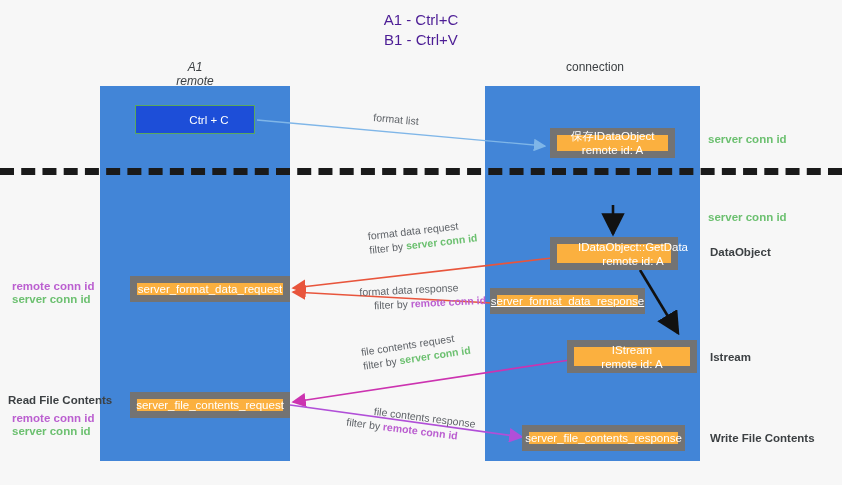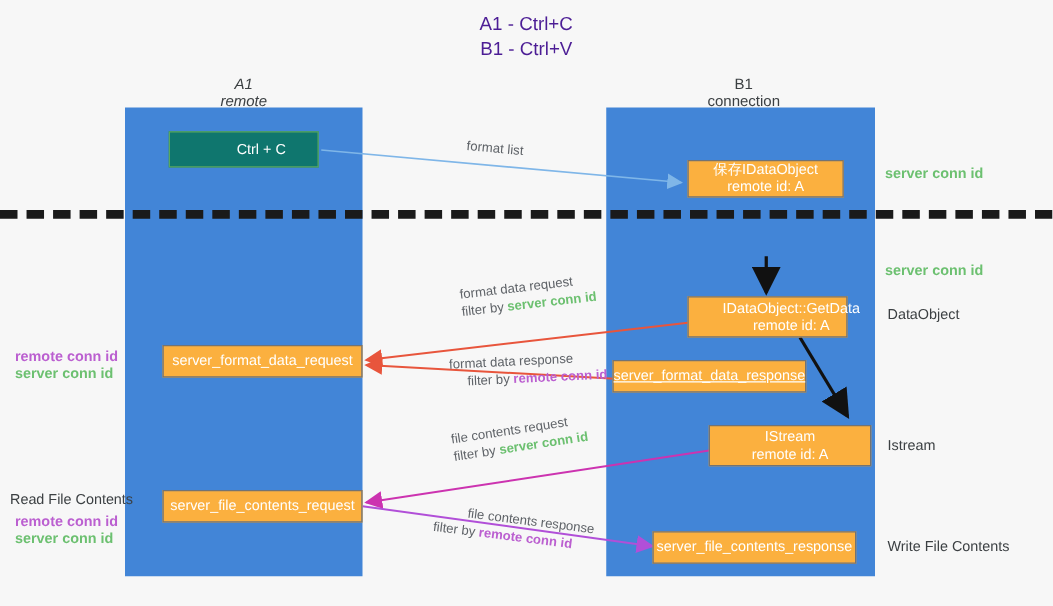--- a/index.html
+++ b/index.html
@@ -24,25 +24,25 @@
 
   .lane{
     position:absolute;background:#4285d7;
   }
 
   .node{
     position:absolute;box-sizing:border-box;
     display:flex;flex-direction:column;align-items:center;justify-content:center;
     text-align:center;color:#ffffff;font-size:11.5px;line-height:14px;
   }
-  .node.green{background:#0f766e;border:1px solid #5aa85f;padding-left:28px;}
-  .node.orange{background:#fbb03f;border:1px solid #737373;}
+  .node.green{background:#1d4ed8;border:1px solid #5aa85f;padding-left:28px;}
+  .node.orange{background:#fbb03f;border:7px solid #737373;}
 
   .sidelabel{
-    position:absolute;font-size:11.5px;line-height:14px;white-space:nowrap;
+    position:absolute;font-size:11.5px;line-height:14px;white-space:nowrap;font-weight:bold;
   }
   .green-t{color:#6cc070;font-weight:bold;}
   .purple-t{color:#bb5fd0;font-weight:bold;}
   .plain-t{color:#3c4043;}
 
   .edgelabel{
     position:absolute;font-size:10.5px;line-height:14px;white-space:nowrap;
     color:#5f6368;transform-origin:0 0;
   }
   .edgelabel .b{font-weight:bold;}
@@ -60,21 +60,20 @@
   <div class="title">
     <div>A1 - Ctrl+C</div>
     <div>B1 - Ctrl+V</div>
   </div>
 
   <div class="col-head" style="left:125px;top:60px;width:140px;font-style:italic;">
     <div>A1</div>
     <div>remote</div>
   </div>
   <div class="col-head" style="left:525px;top:60px;width:140px;">
-    <div>B1</div>
     <div>connection</div>
   </div>
 
   <div class="lane" style="left:100px;top:86px;width:190px;height:375px;"></div>
   <div class="lane" style="left:485px;top:86px;width:215px;height:375px;"></div>
 
   <svg id="wires" viewBox="0 0 842 485">
     <defs>
       <marker id="ah-blue" markerWidth="9" markerHeight="9" refX="8" refY="4.5" orient="auto">
         <path d="M0,0 L9,4.5 L0,9 z" fill="#7fb6e8"></path>

